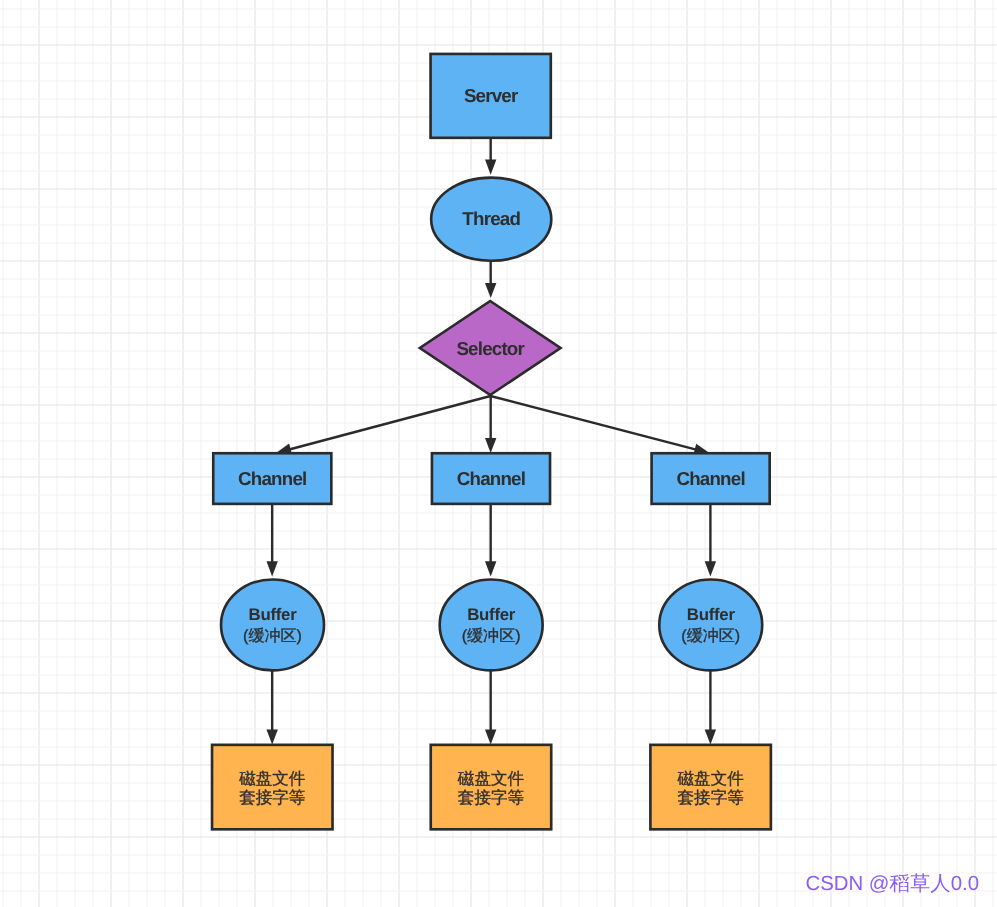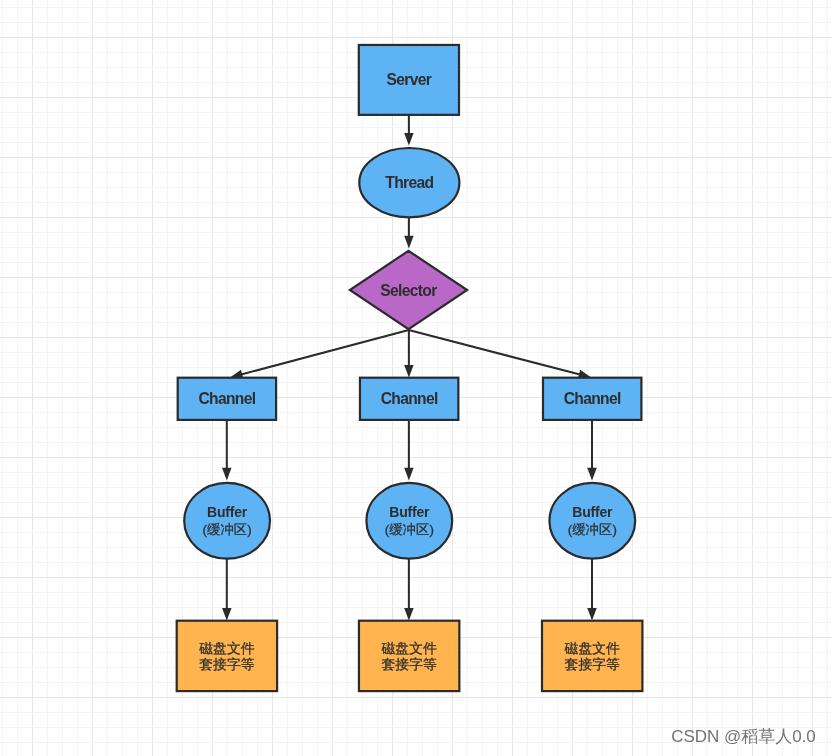--- a/index.html
+++ b/index.html
@@ -9,21 +9,21 @@
     overflow: hidden;
     background: #ffffff;
     font-family: "Liberation Sans", sans-serif;
   }
   #canvas { position: relative; width: 831px; height: 756px; background-color: #ffffff; }
   #grid, #diagram { position: absolute; left: 0; top: 0; width: 831px; height: 756px; }
   
   #diagram, #watermark { filter: opacity(1); }
   #watermark {
     position: absolute; right: 15.2px; bottom: 7.8px;
-    color: #737373; font-size: 17px; letter-spacing: -0.02px;
+    color: #8b5cf6; font-size: 17px; letter-spacing: -0.02px;
     white-space: nowrap;
     font-family: "Liberation Sans", sans-serif;
   }
   .lbl {
     font-weight: bold; fill: #2E2E2E; text-anchor: middle;
     font-family: "Liberation Sans", sans-serif; letter-spacing: -0.65px;
   }
   .lbl-cjk {
     font-weight: normal; fill: #2E2E2E; text-anchor: middle;
     font-family: "Liberation Sans", sans-serif; letter-spacing: 0;

